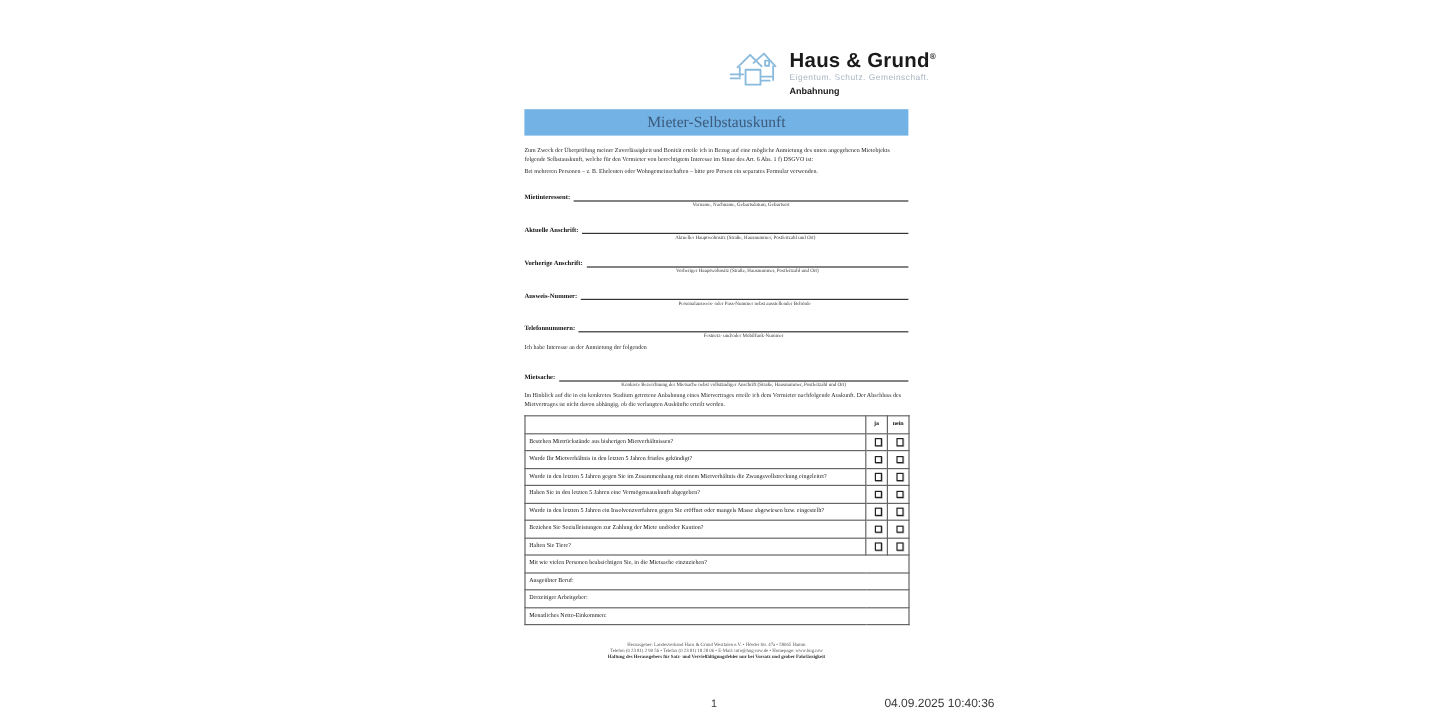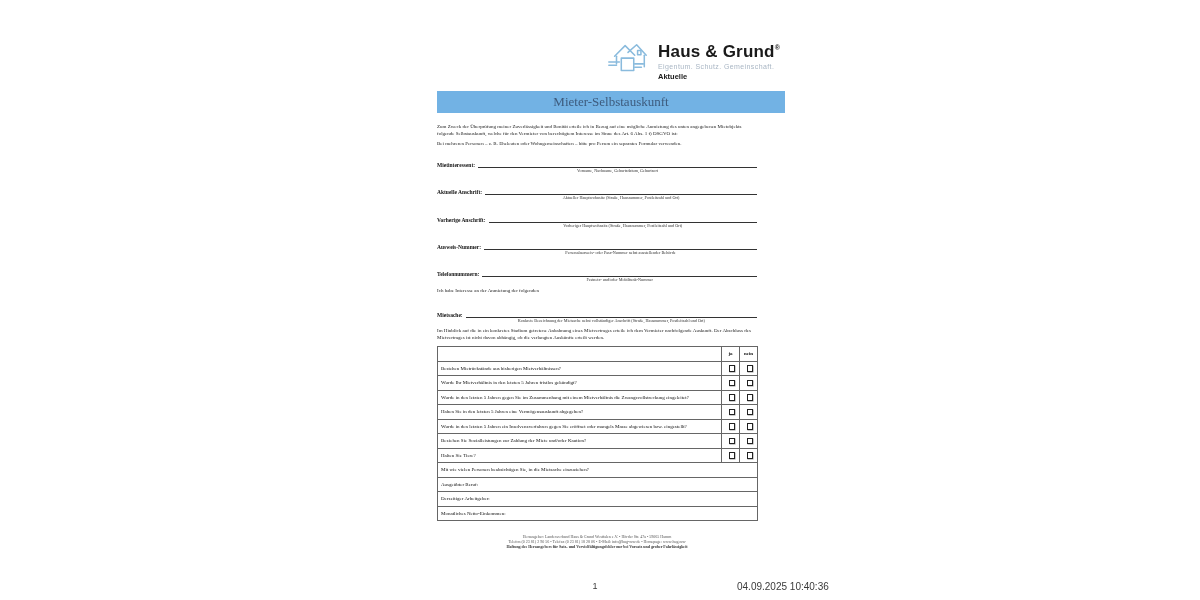--- a/index.html
+++ b/index.html
@@ -9,21 +9,21 @@
   
   .logo{position:absolute;left:605px;top:38px;display:flex;align-items:flex-start;}
   .logo-icon{width:46px;height:46px;margin-right:7px;}
   .logo-text{display:flex;flex-direction:column;font-family:"Liberation Sans",sans-serif;}
   .brand{font-size:17px;font-weight:bold;color:#1a1a1a;letter-spacing:0.2px;line-height:19px;}
   .brand sup{font-size:7px;}
   .tagline{font-size:7px;color:#a9b6c4;margin-top:2px;letter-spacing:0.4px;}
   .region{font-size:7.5px;font-weight:bold;color:#1a1a1a;margin-top:2px;}
 
   
-  .banner{position:absolute;left:437px;top:91px;width:348px;height:22px;background:#72b2e4;
+  .banner{position:absolute;left:437px;top:91px;width:320px;height:22px;background:#72b2e4;
           text-align:center;line-height:22px;font-size:13px;color:#3d5b7d;}
 
   
   .intro{position:absolute;left:437px;top:124px;width:320px;font-size:5px;line-height:6.5px;color:#222;}
   .intro .p2{margin-top:3.5px;}
 
   
   .field{position:absolute;left:437px;width:320px;display:flex;align-items:flex-end;height:8px;}
   .field .lbl{font-weight:bold;font-size:5.5px;white-space:nowrap;padding-right:3px;color:#111;}
   .field .line{flex:1;border-bottom:0.8px solid #333;position:relative;height:100%;}
@@ -66,21 +66,21 @@
       <rect x="17" y="21" width="13" height="13"></rect>
       <rect x="34" y="13" width="3.5" height="4.5"></rect>
       <path d="M4 25 H15"></path>
       <path d="M4 28.5 H12"></path>
       <path d="M31 27 H40"></path>
       <path d="M31 30.5 H38"></path>
     </svg>
     <div class="logo-text">
       <div class="brand"><span>Haus &amp; Grund</span><sup>®</sup></div>
       <div class="tagline">Eigentum. Schutz. Gemeinschaft.</div>
-      <div class="region">Aktuelle</div>
+      <div class="region">Anbahnung</div>
     </div>
   </div>
 
   <div class="banner">
     <span>Mieter-Selbstauskunft</span>
   </div>
 
   <div class="intro">
     <div class="p1">Zum Zweck der Überprüfung meiner Zuverlässigkeit und Bonität erteile ich in Bezug auf eine mögliche Anmietung des unten angegebenen Mietobjekts folgende Selbstauskunft, welche für den Vermieter von berechtigtem Interesse im Sinne des Art. 6 Abs. 1 f) DSGVO ist:</div>
     <div class="p2">Bei mehreren Personen – z. B. Eheleuten oder Wohngemeinschaften – bitte pro Person ein separates Formular verwenden.</div>

